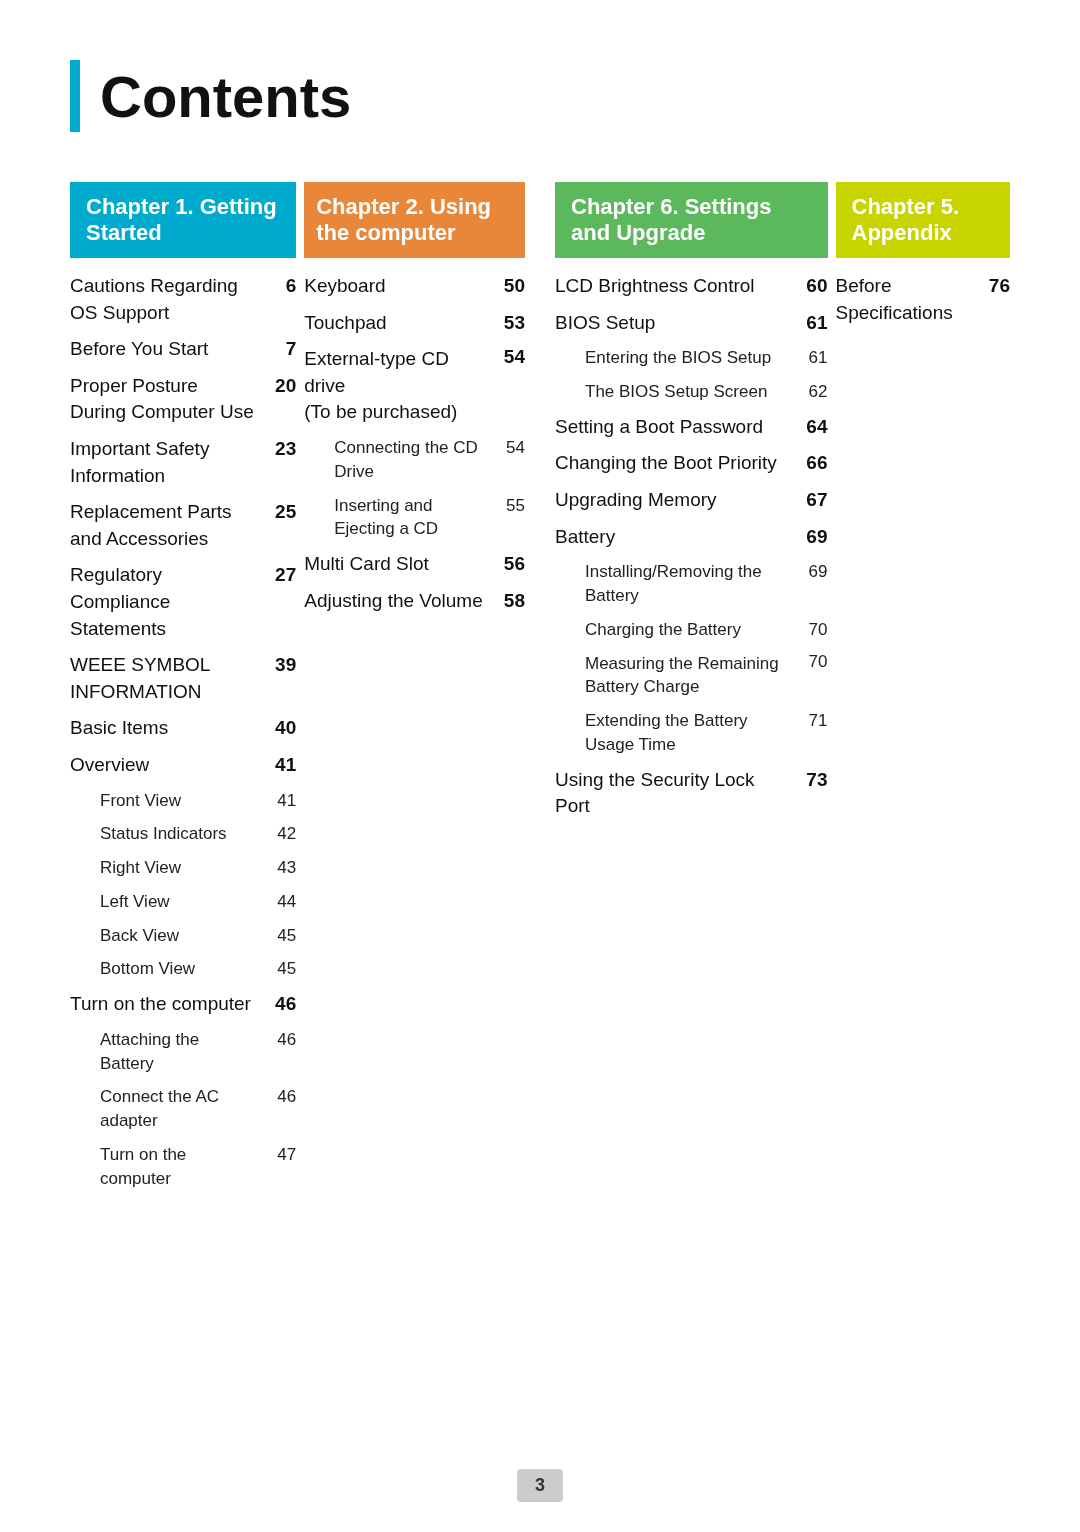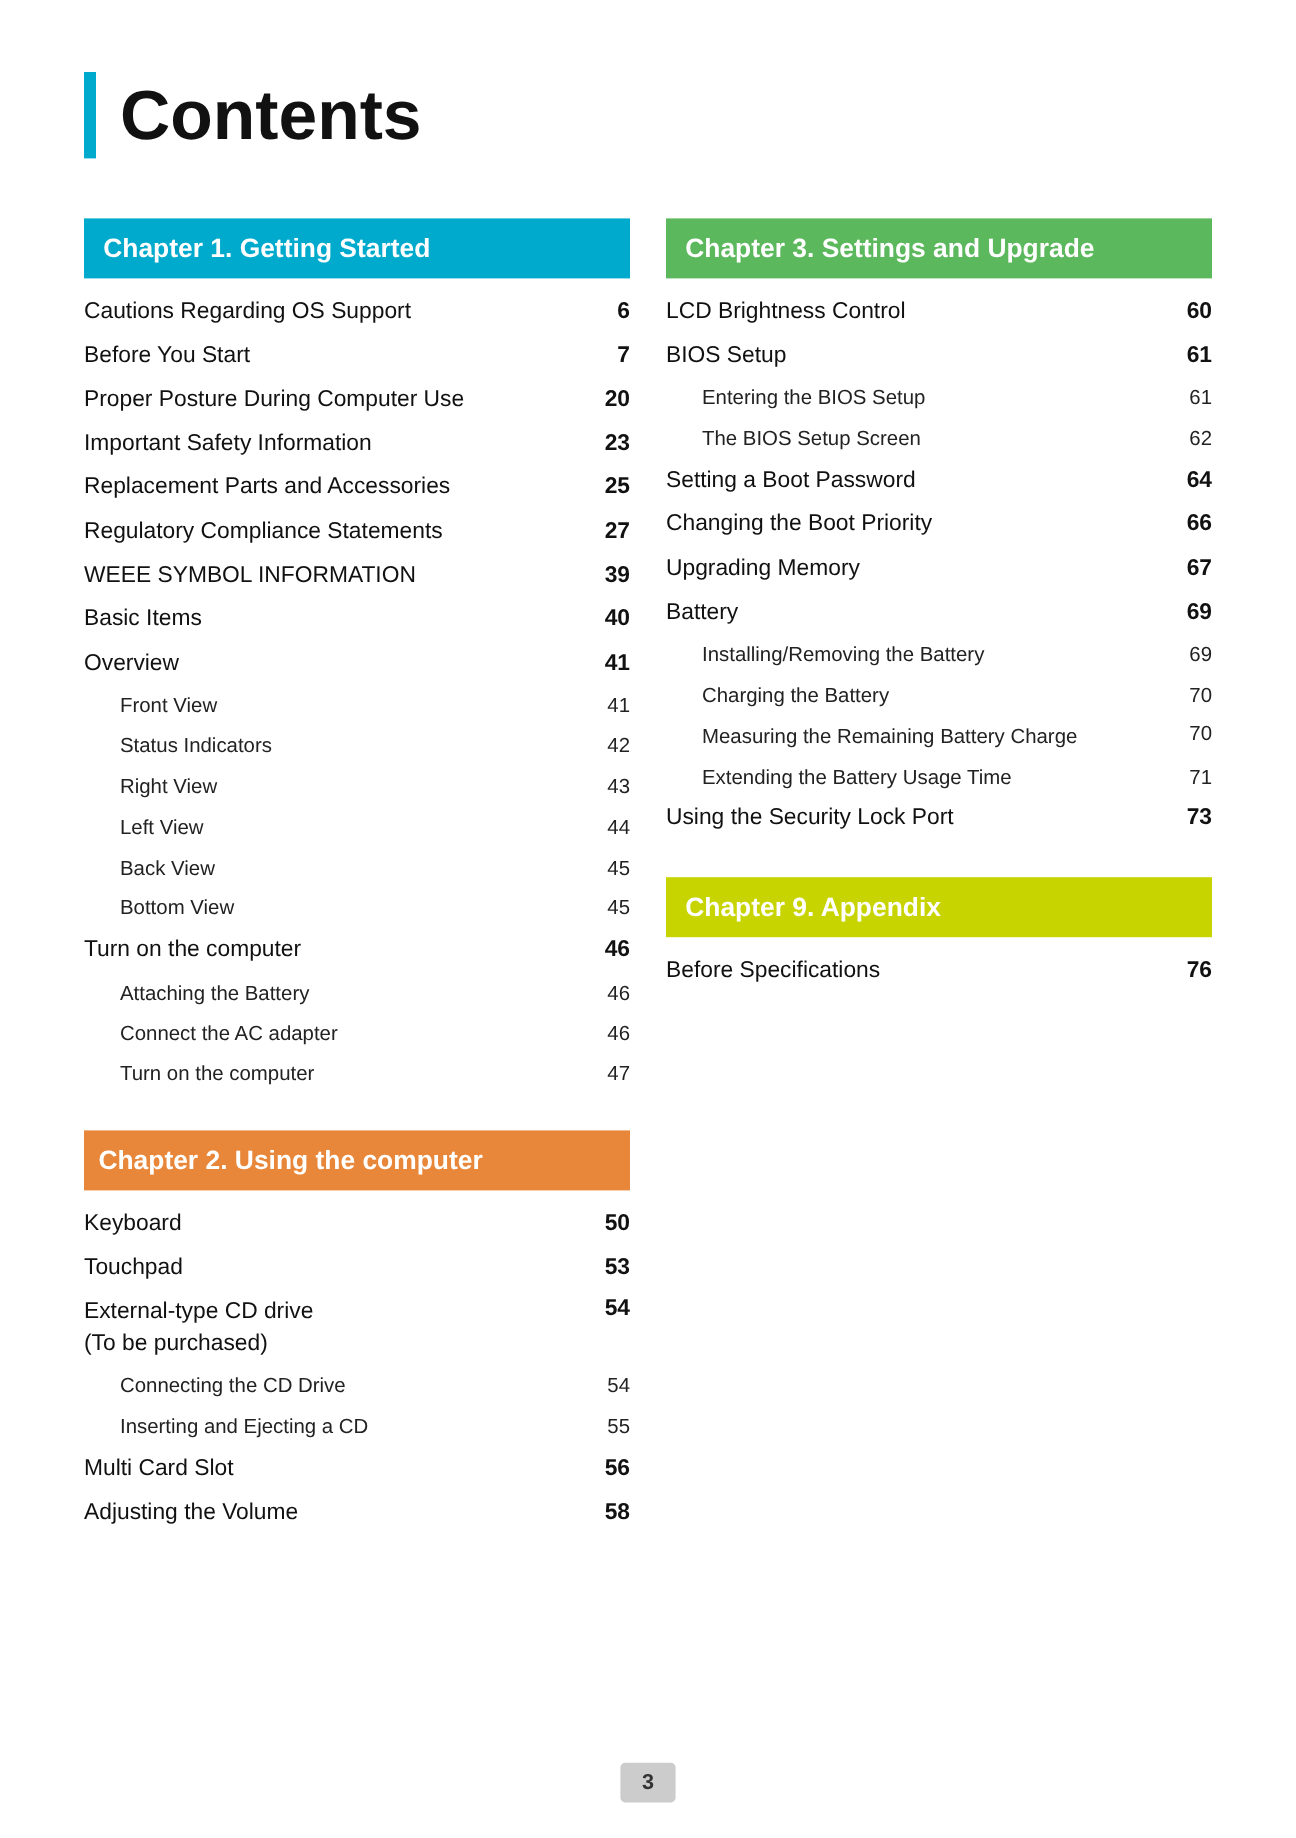--- a/index.html
+++ b/index.html
@@ -39,21 +39,21 @@
 
     .two-column-layout {
       display: grid;
       grid-template-columns: 1fr 1fr;
       gap: 30px;
       align-items: start;
     }
 
     .left-column, .right-column {
       display: flex;
-      flex-direction: column;
+      flex-direction: row;
       gap: 4px;
     }
 
     .chapter-header {
       color: #ffffff;
       font-size: 22px;
       font-weight: bold;
       padding: 12px 16px;
       margin-bottom: 10px;
     }
@@ -272,21 +272,21 @@
           <span class="toc-page">58</span>
         </div>
       </div>
     </div>
 
   </div>
 
   <div class="right-column">
 
     <div class="chapter-block">
-      <div class="chapter-header green">Chapter 3. Settings and Upgrade</div>
+      <div class="chapter-header green">Chapter 6. Settings and Upgrade</div>
       <div class="toc-section">
         <div class="toc-row bold-item">
           <span class="toc-label">LCD Brightness Control</span>
           <span class="toc-page">60</span>
         </div>
         <div class="toc-row bold-item">
           <span class="toc-label">BIOS Setup</span>
           <span class="toc-page">61</span>
         </div>
         <div class="toc-row sub-item">
@@ -332,21 +332,21 @@
         <div class="toc-row bold-item">
           <span class="toc-label">Using the Security Lock Port</span>
           <span class="toc-page">73</span>
         </div>
       </div>
     </div>
 
     <div class="spacer"></div>
 
     <div class="chapter-block">
-      <div class="chapter-header yellow-green">Chapter 9. Appendix</div>
+      <div class="chapter-header yellow-green">Chapter 5. Appendix</div>
       <div class="toc-section">
         <div class="toc-row bold-item">
           <span class="toc-label">Before Specifications</span>
           <span class="toc-page">76</span>
         </div>
       </div>
     </div>
 
   </div>
 </div>

